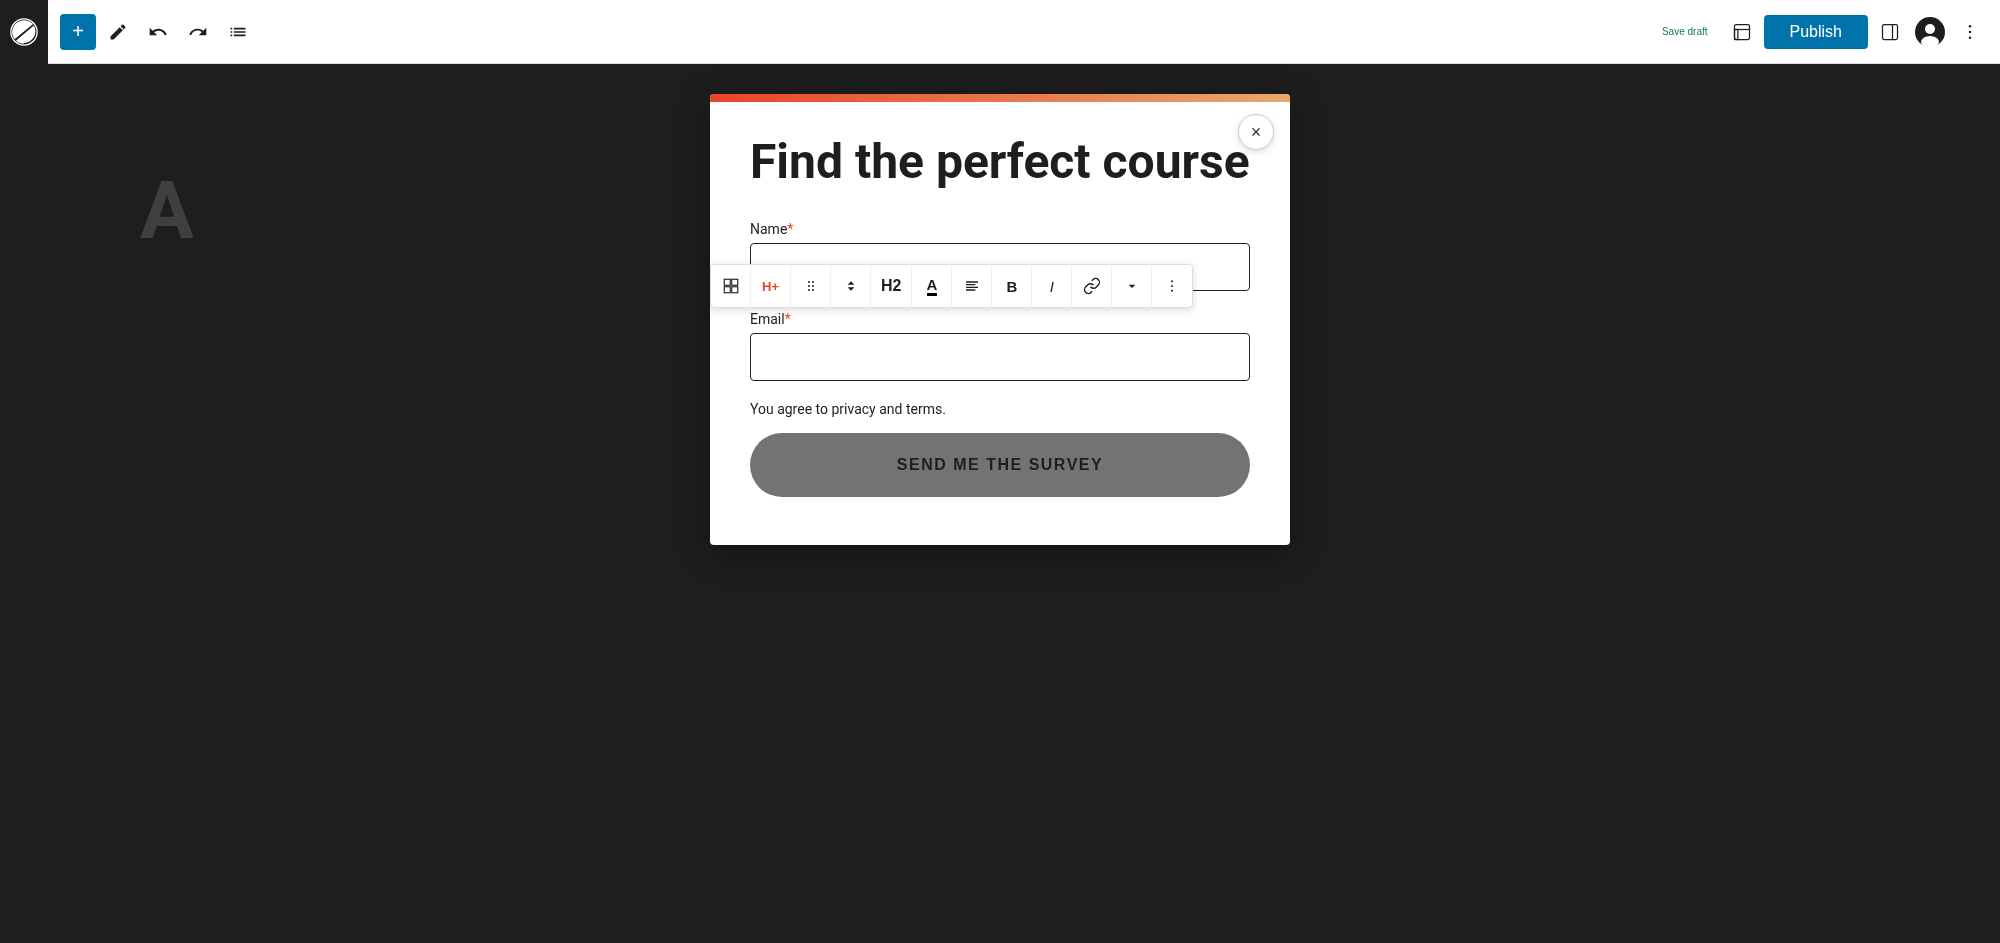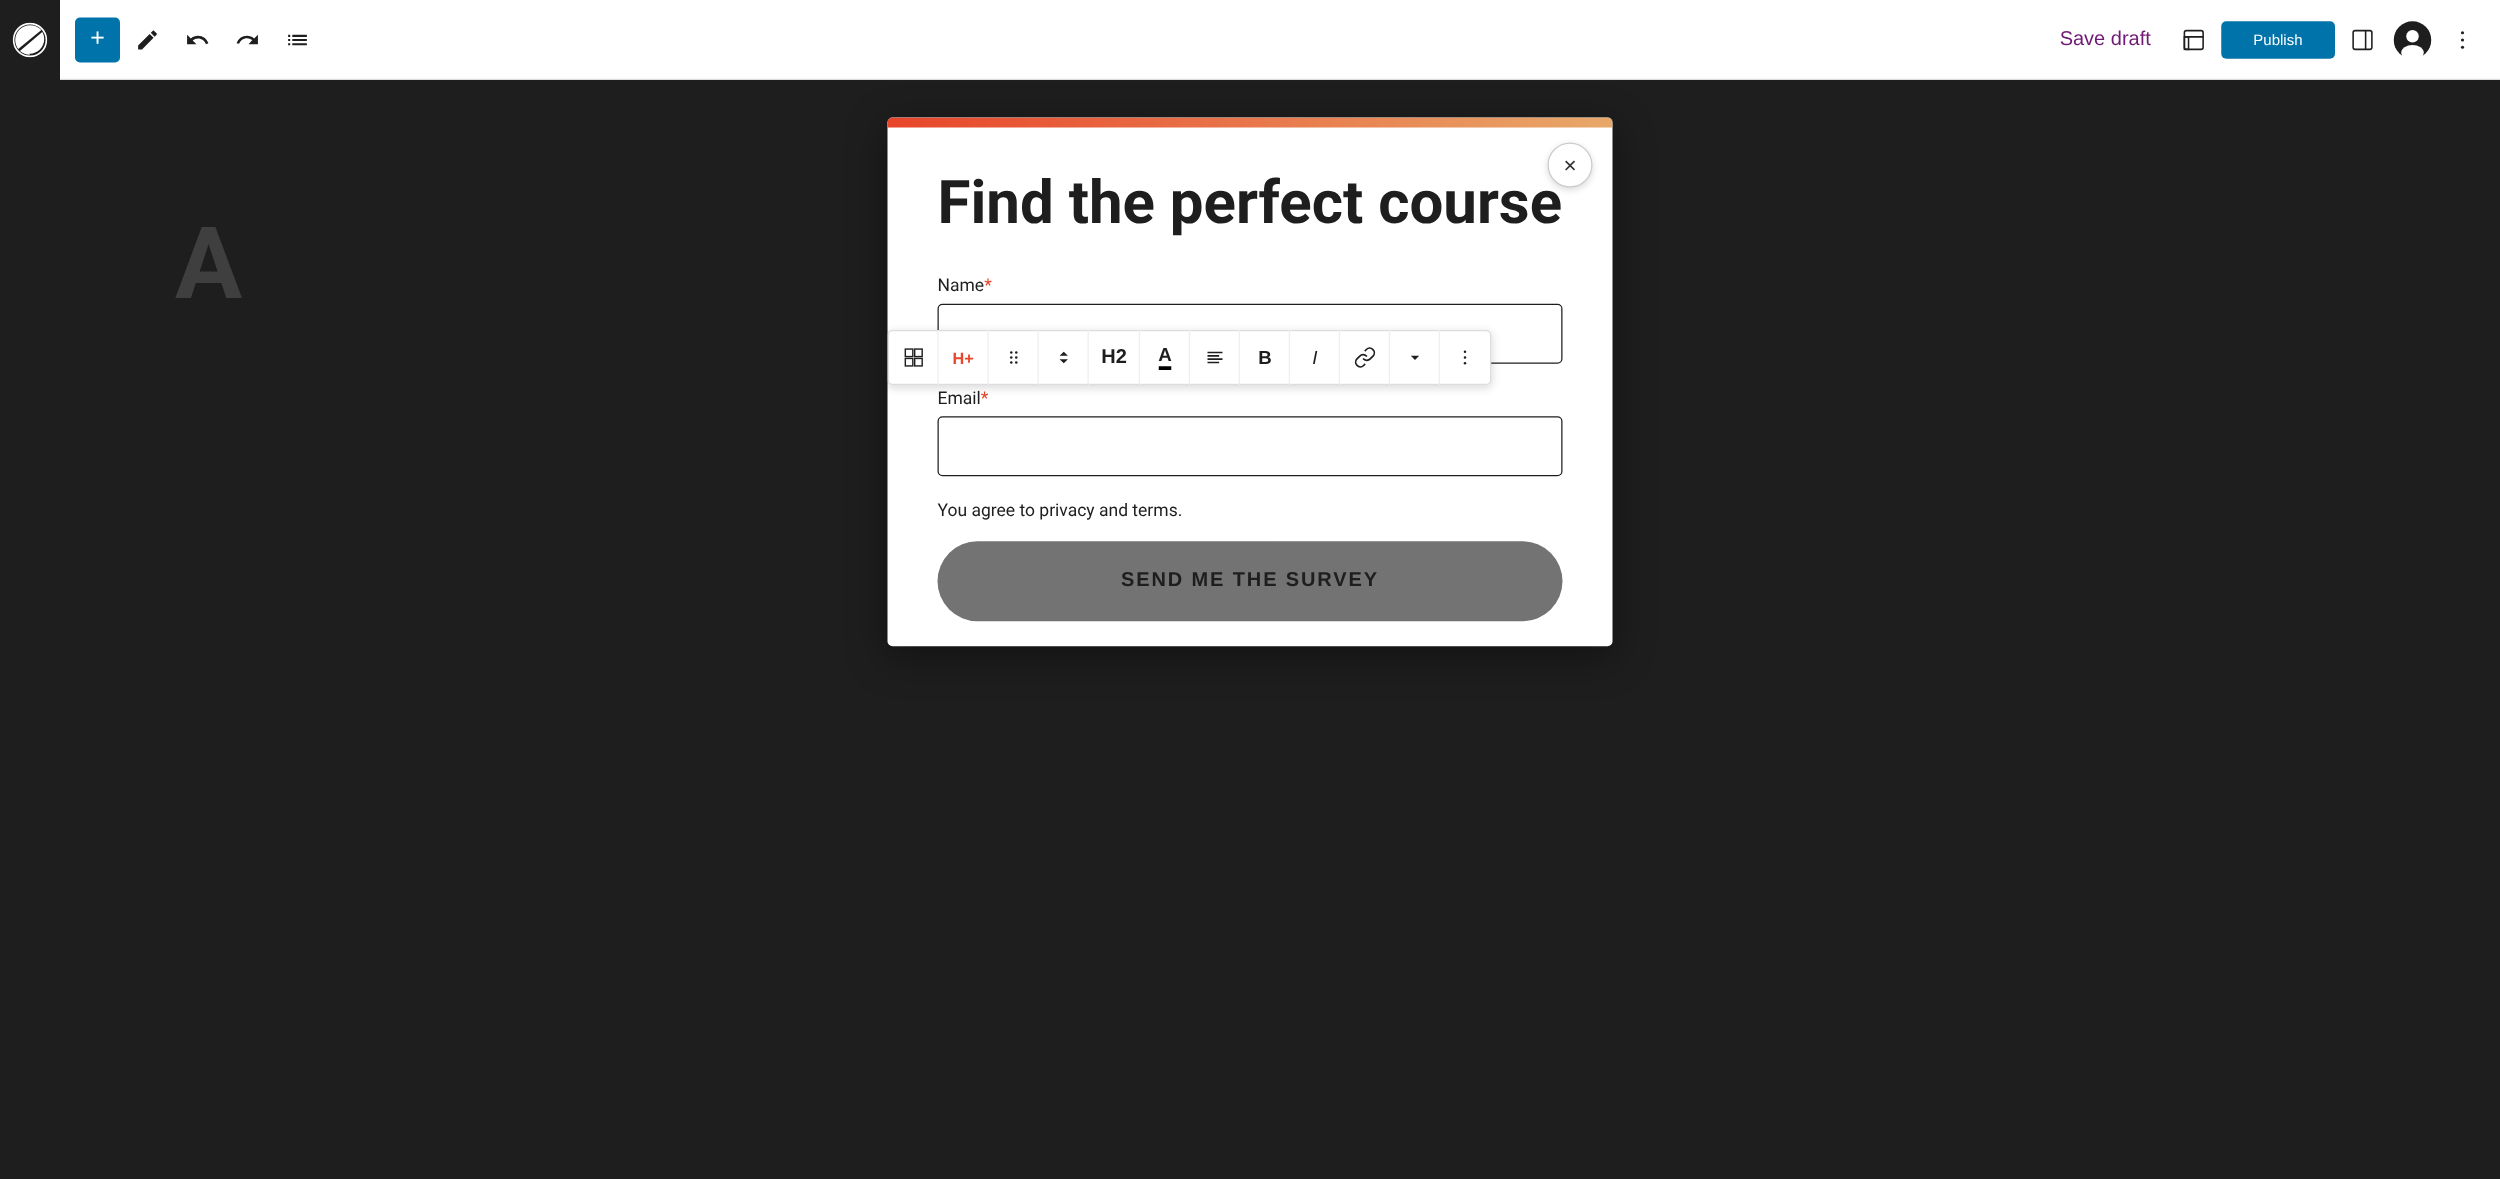--- a/index.html
+++ b/index.html
@@ -34,27 +34,27 @@
       font-size: 16px; color: #1e1e1e;
     }
     .toolbar-btn-add {
       background: #0073aa; color: #fff; border-radius: 4px;
       width: 36px; height: 36px; border: none; cursor: pointer;
       display: flex; align-items: center; justify-content: center;
       font-size: 20px; font-weight: 300;
     }
     .toolbar-spacer { flex: 1; }
     .save-draft-btn {
-      background: transparent; border: none; color: #701a75;
-      font-size: 16px; cursor: pointer; padding: 8px 12px;
+      background: transparent; border: none; color: #0f766e;
+      font-size: 10px; cursor: pointer; padding: 8px 12px;
       border-radius: 4px;
     }
     .publish-btn {
       background: #0073aa; color: #fff; border: none;
-      border-radius: 4px; padding: 8px 26px; font-size: 12px;
+      border-radius: 4px; padding: 8px 26px; font-size: 16px;
       cursor: pointer; font-weight: 500;
     }
     .toolbar-icon-btn {
       width: 36px; height: 36px;
       border: none; background: transparent; cursor: pointer;
       border-radius: 4px;
       display: flex; align-items: center; justify-content: center;
       color: #1e1e1e; font-size: 16px;
     }
 
@@ -88,21 +88,21 @@
       overflow: hidden;
       position: relative;
       box-shadow: 0 8px 32px rgba(0,0,0,0.4);
       z-index: 10;
     }
     .modal-top-bar {
       height: 8px;
       background: linear-gradient(to right, #e8452a, #e8a86a);
     }
     .modal-content {
-      padding: 32px 40px 20px 40px;
+      padding: 32px 40px 48px 40px;
     }
     .modal-title {
       font-size: 48px;
       font-weight: 700;
       line-height: 1.15;
       color: #1e1e1e;
       margin-bottom: 0;
     }
 
     

